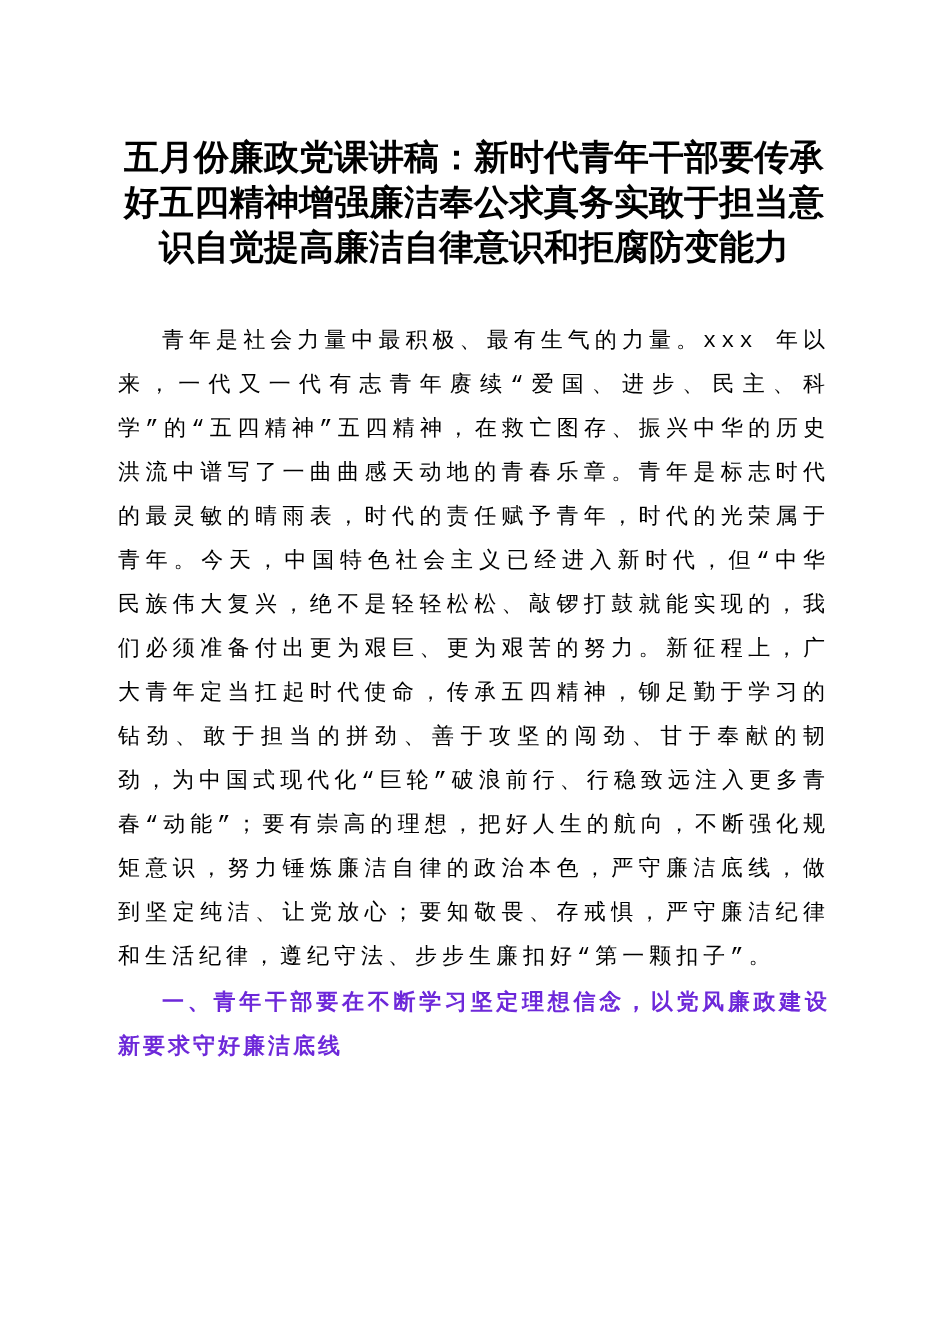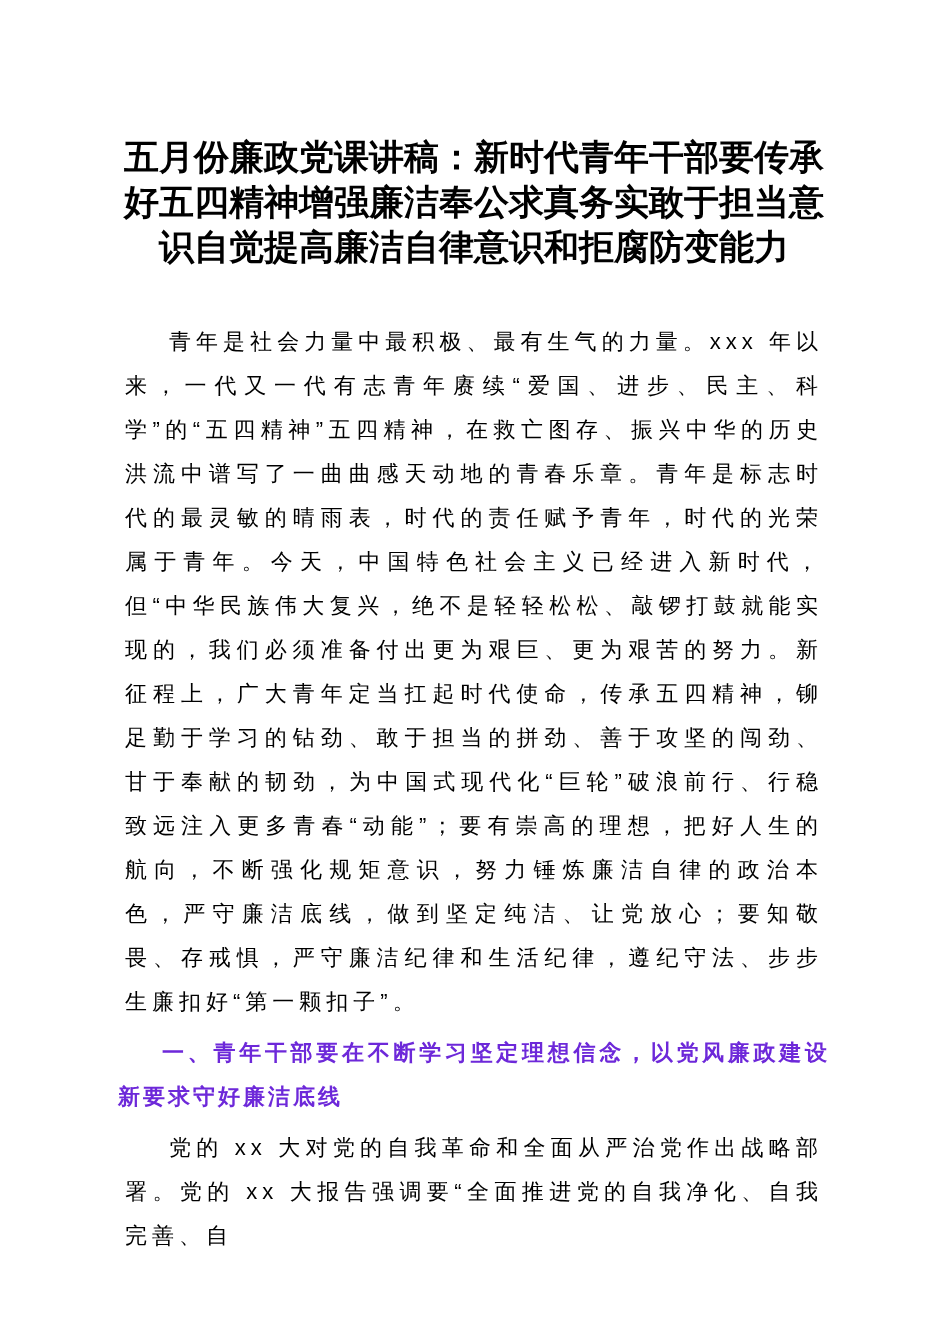--- a/index.html
+++ b/index.html
@@ -23,23 +23,23 @@
     padding: 0;
     font-family: "Liberation Serif", "DejaVu Serif", serif;
     font-weight: bold;
     font-size: 35px;
     line-height: 45px;
     letter-spacing: 0px;
     text-align: center;
     color: #000000;
   }
   .body-para {
-    margin: 7px;
+    margin: 0;
     padding: 0;
-    font-family: Liberation Sans, sans-serif;
+    font-family: Liberation Mono, monospace;
     font-weight: normal;
     font-size: 22px;
     line-height: 44px;
     letter-spacing: 5px;
     text-align: justify;
     text-indent: 2em;
     color: #000000;
   }
   .section-heading {
     margin: 0;
@@ -57,14 +57,13 @@
 </head>
 <body>
 
 <div class="page">
   <h1 class="doc-title">五月份廉政党课讲稿：新时代青年干部要传承好五四精神增强廉洁奉公求真务实敢于担当意识自觉提高廉洁自律意识和拒腐防变能力</h1>
 
   <p class="body-para">青年是社会力量中最积极、最有生气的力量。xxx 年以来，一代又一代有志青年赓续“爱国、进步、民主、科学”的“五四精神”五四精神，在救亡图存、振兴中华的历史洪流中谱写了一曲曲感天动地的青春乐章。青年是标志时代的最灵敏的晴雨表，时代的责任赋予青年，时代的光荣属于青年。今天，中国特色社会主义已经进入新时代，但“中华民族伟大复兴，绝不是轻轻松松、敲锣打鼓就能实现的，我们必须准备付出更为艰巨、更为艰苦的努力。新征程上，广大青年定当扛起时代使命，传承五四精神，铆足勤于学习的钻劲、敢于担当的拼劲、善于攻坚的闯劲、甘于奉献的韧劲，为中国式现代化“巨轮”破浪前行、行稳致远注入更多青春“动能”；要有崇高的理想，把好人生的航向，不断强化规矩意识，努力锤炼廉洁自律的政治本色，严守廉洁底线，做到坚定纯洁、让党放心；要知敬畏、存戒惧，严守廉洁纪律和生活纪律，遵纪守法、步步生廉扣好“第一颗扣子”。</p>
 
   <h2 class="section-heading">一、青年干部要在不断学习坚定理想信念，以党风廉政建设新要求守好廉洁底线</h2>
 
-  <p class="body-para">党的 xx 大对党的自我革命和全面从严治党作出战略部署。党的 xx 大报告强调要“全面推进党的自我净化、自我完善、自</p>
 </div>
 
 </body></html>

